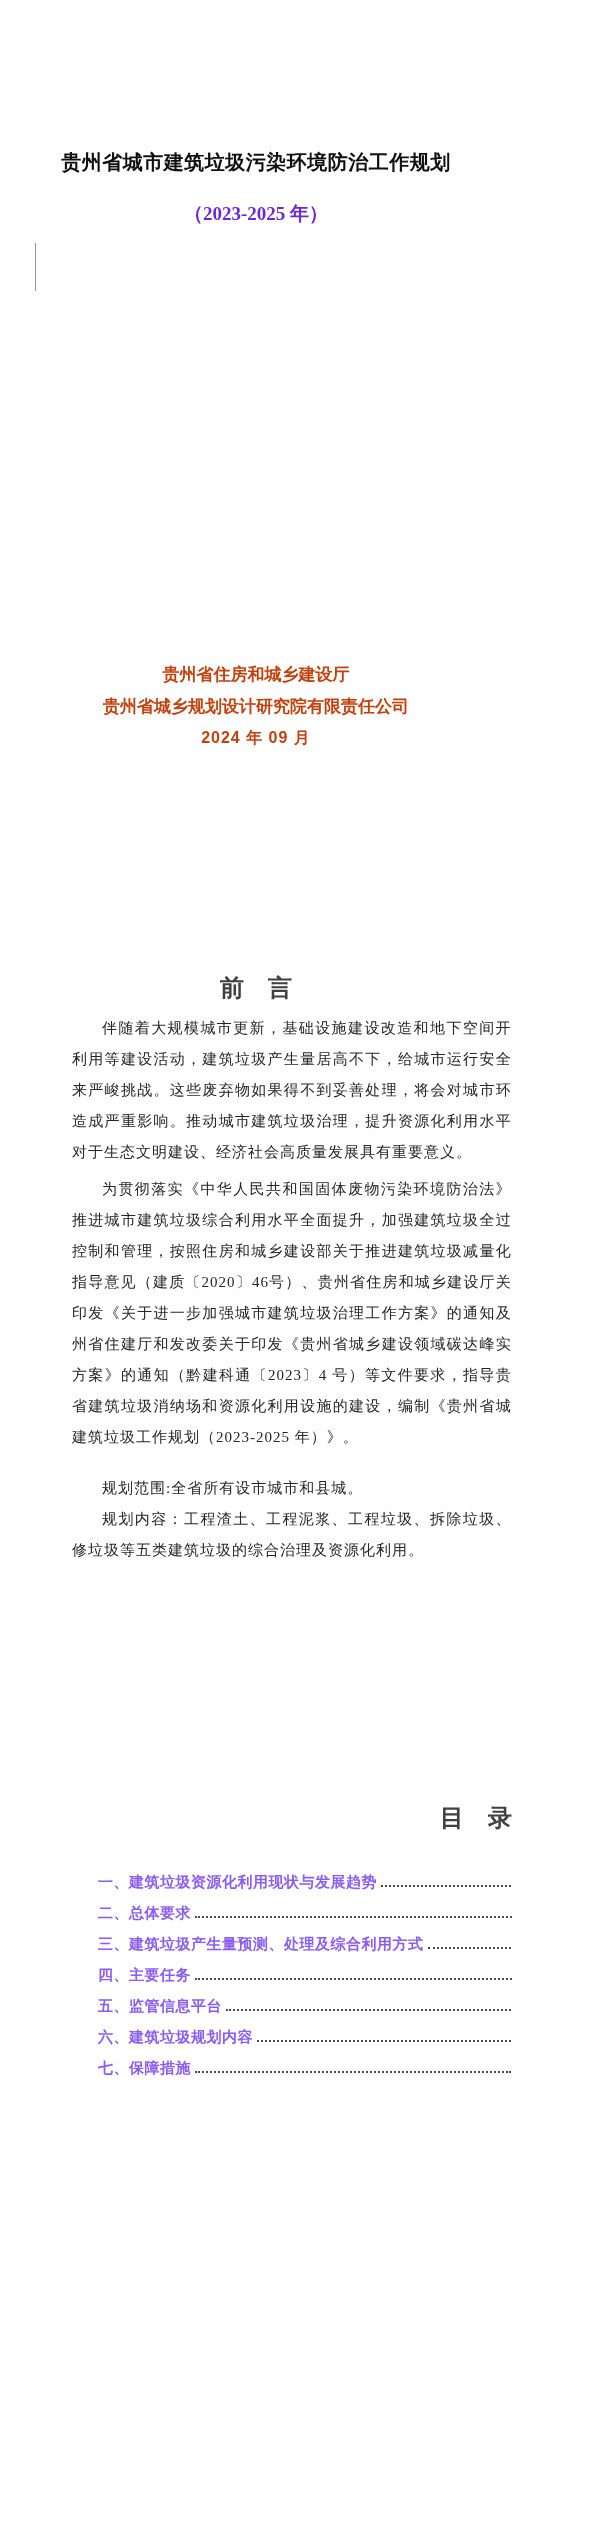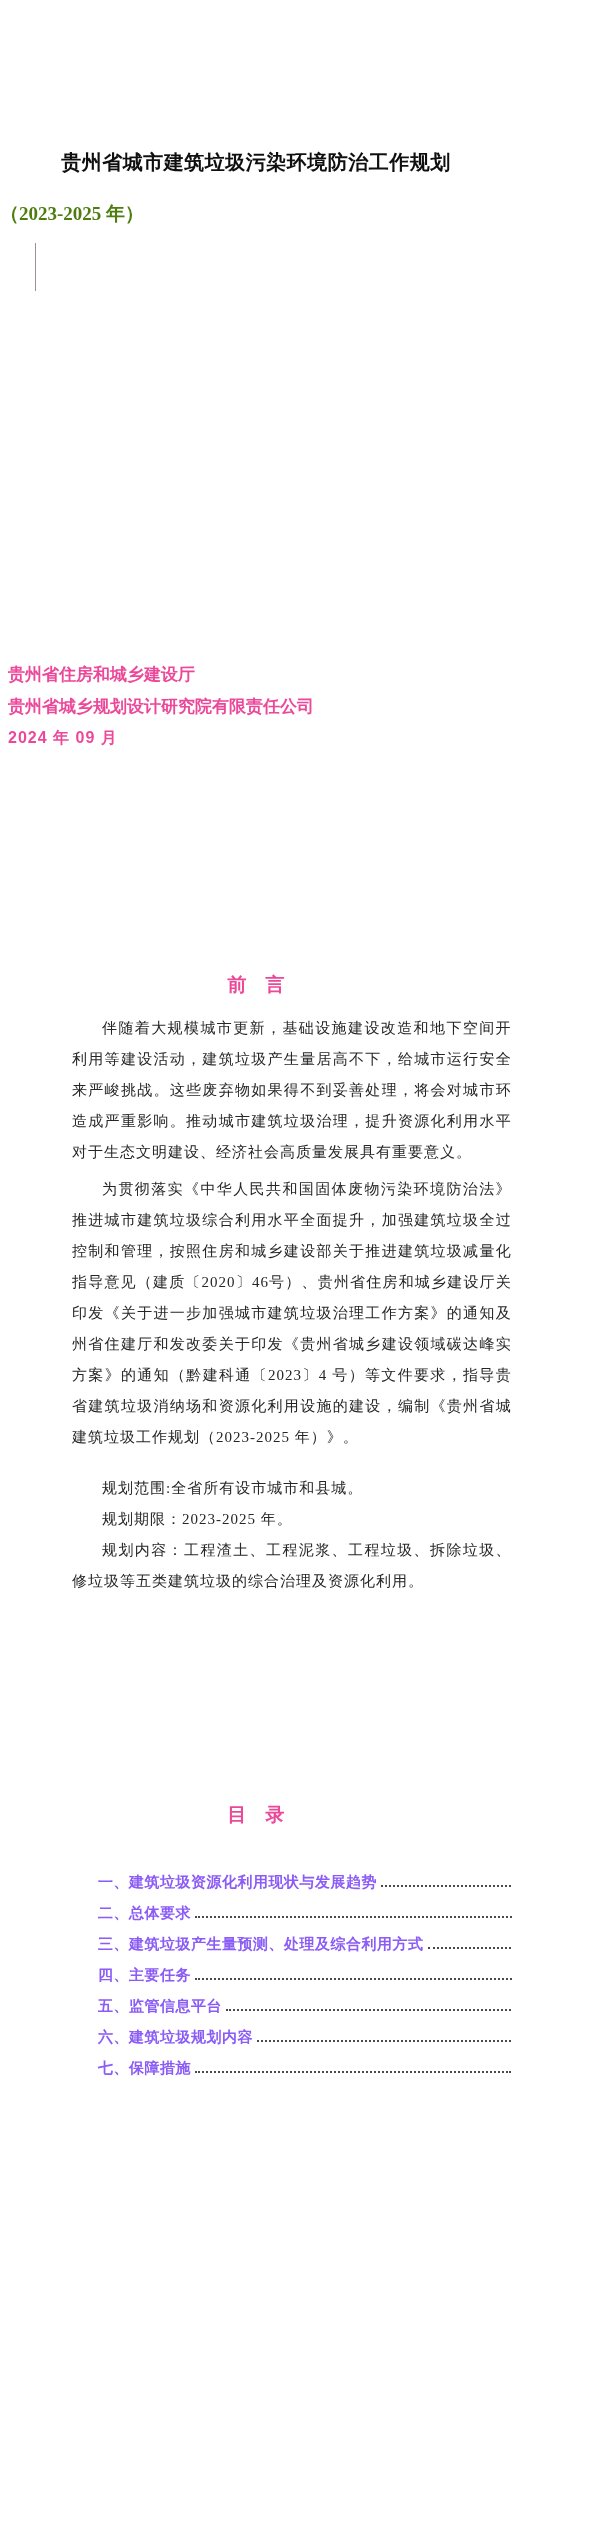--- a/index.html
+++ b/index.html
@@ -26,25 +26,25 @@
     font-weight: 900;
     font-size: 20px;
     letter-spacing: 0.5px;
     color: #0f0f0f;
   }
   .doc-subtitle {
     position: absolute;
     top: 201px;
     left: 0;
     right: 0;
-    text-align: left;
+    text-align: center;
     font-family: "Liberation Serif", serif;
     font-weight: 700;
     font-size: 19px;
-    color: #4d7c0f;
+    color: #6d28d9;
   }
   .draft-wrap {
     position: absolute;
     top: 250px;
     left: 0;
     right: 0;
     text-align: center;
   }
   .draft-stamp {
     display: inline-block;
@@ -57,42 +57,42 @@
   .margin-bar {
     position: absolute;
     left: 35px;
     top: 243px;
     width: 1px;
     height: 48px;
     background: #a18f8f;
   }
   .org-line {
     position: absolute;
-    left: 8px;
-    right: 0;
-    text-align: left;
+    left: 0;
+    right: 0;
+    text-align: center;
     font-family: "Liberation Sans", sans-serif;
     font-weight: 700;
-    color: #ec4899;
+    color: #c2410c;
   }
   .org-1 { top: 663px; font-size: 17px; }
   .org-2 { top: 695px; font-size: 17px; }
   .org-date { top: 728px; font-size: 16px; letter-spacing: 1px; }
   .section-heading {
     position: absolute;
     left: 0;
     right: 0;
     text-align: center;
     font-family: "Liberation Sans", sans-serif;
     font-weight: 800;
-    font-size: 19px;
-    color: #ec4899;
+    font-size: 24px;
+    color: #404040;
   }
   .preface-heading { top: 972px; }
-  .toc-heading { top: 1802px; }
+  .toc-heading { top: 1802px; text-align: right; }
   .body-text {
     position: absolute;
     left: 72px;
     width: 456px;
     top: 1013px;
     font-size: 15px;
     line-height: 31px;
     text-align: justify;
     letter-spacing: 1px;
     color: #262626;
@@ -151,21 +151,20 @@
   <div class="org-line org-1">贵州省住房和城乡建设厅</div>
   <div class="org-line org-2">贵州省城乡规划设计研究院有限责任公司</div>
   <div class="org-line org-date">2024 年 09 月</div>
 
   <div class="section-heading preface-heading">前　言</div>
 
   <div class="body-text">
     <p class="para-1">伴随着大规模城市更新，基础设施建设改造和地下空间开发利用等建设活动，建筑垃圾产生量居高不下，给城市运行安全带来严峻挑战。这些废弃物如果得不到妥善处理，将会对城市环境造成严重影响。推动城市建筑垃圾治理，提升资源化利用水平，对于生态文明建设、经济社会高质量发展具有重要意义。</p>
     <p class="para-2">为贯彻落实《中华人民共和国固体废物污染环境防治法》，推进城市建筑垃圾综合利用水平全面提升，加强建筑垃圾全过程控制和管理，按照住房和城乡建设部关于推进建筑垃圾减量化的指导意见（建质〔2020〕46号）、贵州省住房和城乡建设厅关于印发《关于进一步加强城市建筑垃圾治理工作方案》的通知及贵州省住建厅和发改委关于印发《贵州省城乡建设领域碳达峰实施方案》的通知（黔建科通〔2023〕4 号）等文件要求，指导贵州省建筑垃圾消纳场和资源化利用设施的建设，编制《贵州省城市建筑垃圾工作规划（2023-2025 年）》。</p>
     <p class="meta-first">规划范围:全省所有设市城市和县城。</p>
-    <p>规划期限：2023-2025 年。</p>
     <p>规划内容：工程渣土、工程泥浆、工程垃圾、拆除垃圾、装修垃圾等五类建筑垃圾的综合治理及资源化利用。</p>
   </div>
 
   <div class="section-heading toc-heading">目　录</div>
 
   <div class="toc-list">
     <div class="toc-row">
       <span class="toc-label">一、建筑垃圾资源化利用现状与发展趋势</span>
       <span class="toc-dots"></span>
       <span class="toc-page">1</span>

